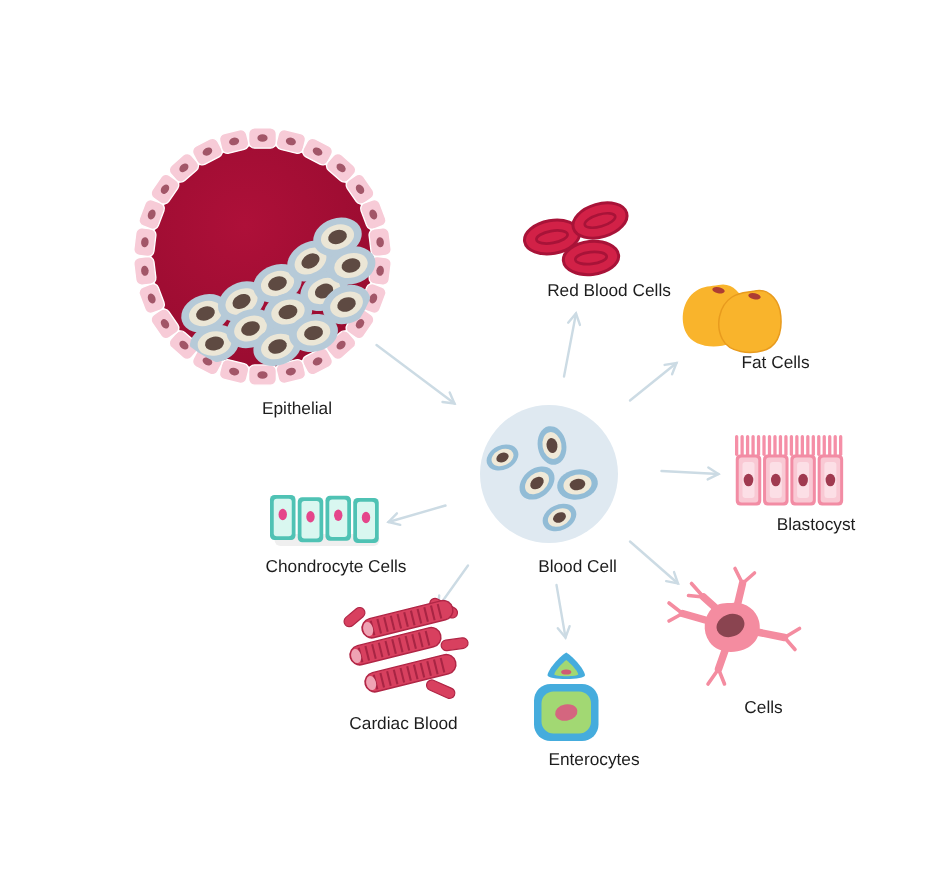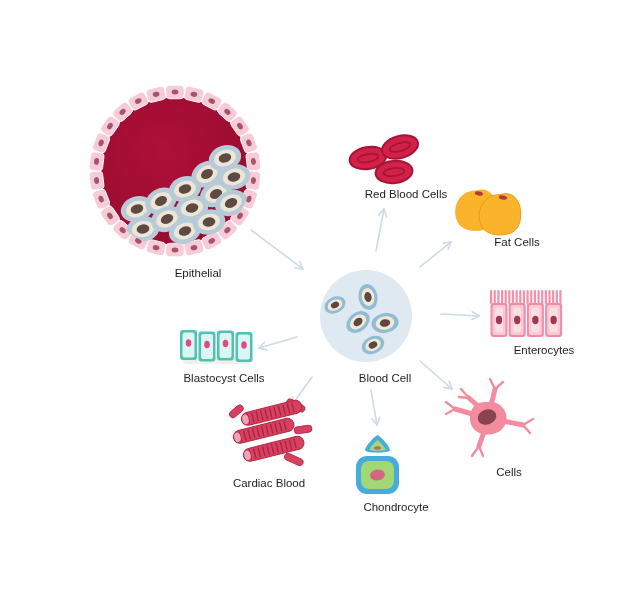--- a/index.html
+++ b/index.html
@@ -421,19 +421,19 @@
     <path d="M27.5,6 C30,8 35,13 35.5,15.5 C35.5,17.2 19.5,17.2 19.5,15.5 C20,13 25,8 27.5,6 Z" fill="#a2d873"></path>
     <ellipse cx="27.5" cy="14" rx="3.4" ry="1.7" fill="#cf5b76"></ellipse>
     <rect x="6" y="22" width="43" height="38" rx="11" fill="#45acdd"></rect>
     <rect x="11" y="27" width="33" height="28" rx="8" fill="#a2d873"></rect>
     <ellipse cx="27.5" cy="41" rx="7.5" ry="5.5" transform="rotate(-10 27.5 41)" fill="#d4667f"></ellipse>
   </svg>
 
   <div class="label" style="left:180px;top:267px">Epithelial</div>
   <div class="label" style="left:388px;top:188px">Red Blood Cells</div>
   <div class="label" style="left:499px;top:236px">Fat Cells</div>
-  <div class="label" style="left:526px;top:344px">Enterocytes</div>
+  <div class="label" style="left:526px;top:344px">Blastocyst</div>
   <div class="label" style="left:367px;top:372px">Blood Cell</div>
-  <div class="label" style="left:206px;top:372px">Blastocyst Cells</div>
+  <div class="label" style="left:206px;top:372px">Chondrocyte Cells</div>
   <div class="label" style="left:251px;top:477px">Cardiac Blood</div>
-  <div class="label" style="left:378px;top:501px">Chondrocyte</div>
+  <div class="label" style="left:378px;top:501px">Enterocytes</div>
   <div class="label" style="left:491px;top:466px">Cells</div>
 </div>
 
 </body></html>

